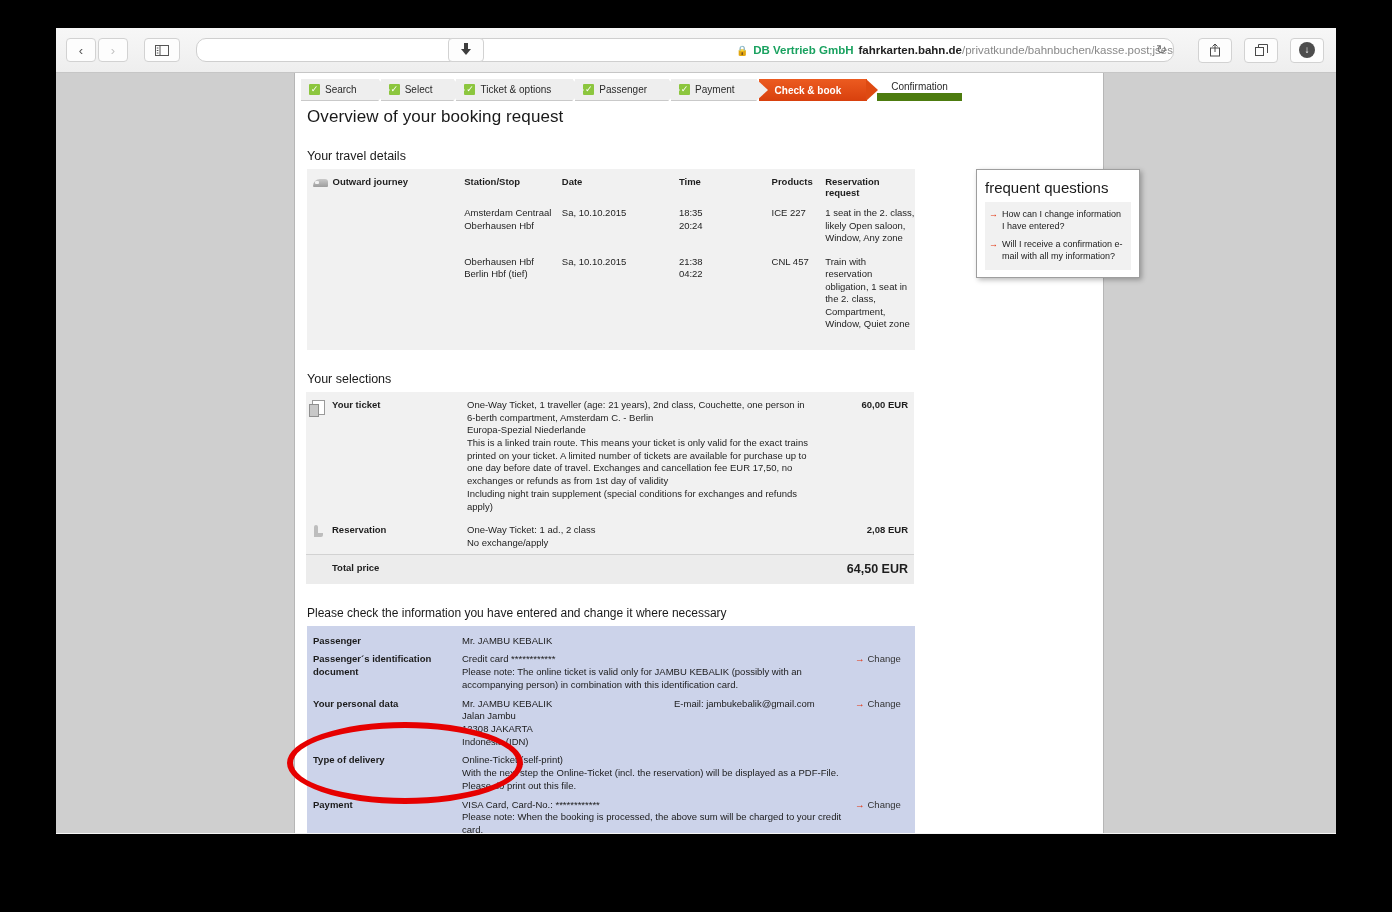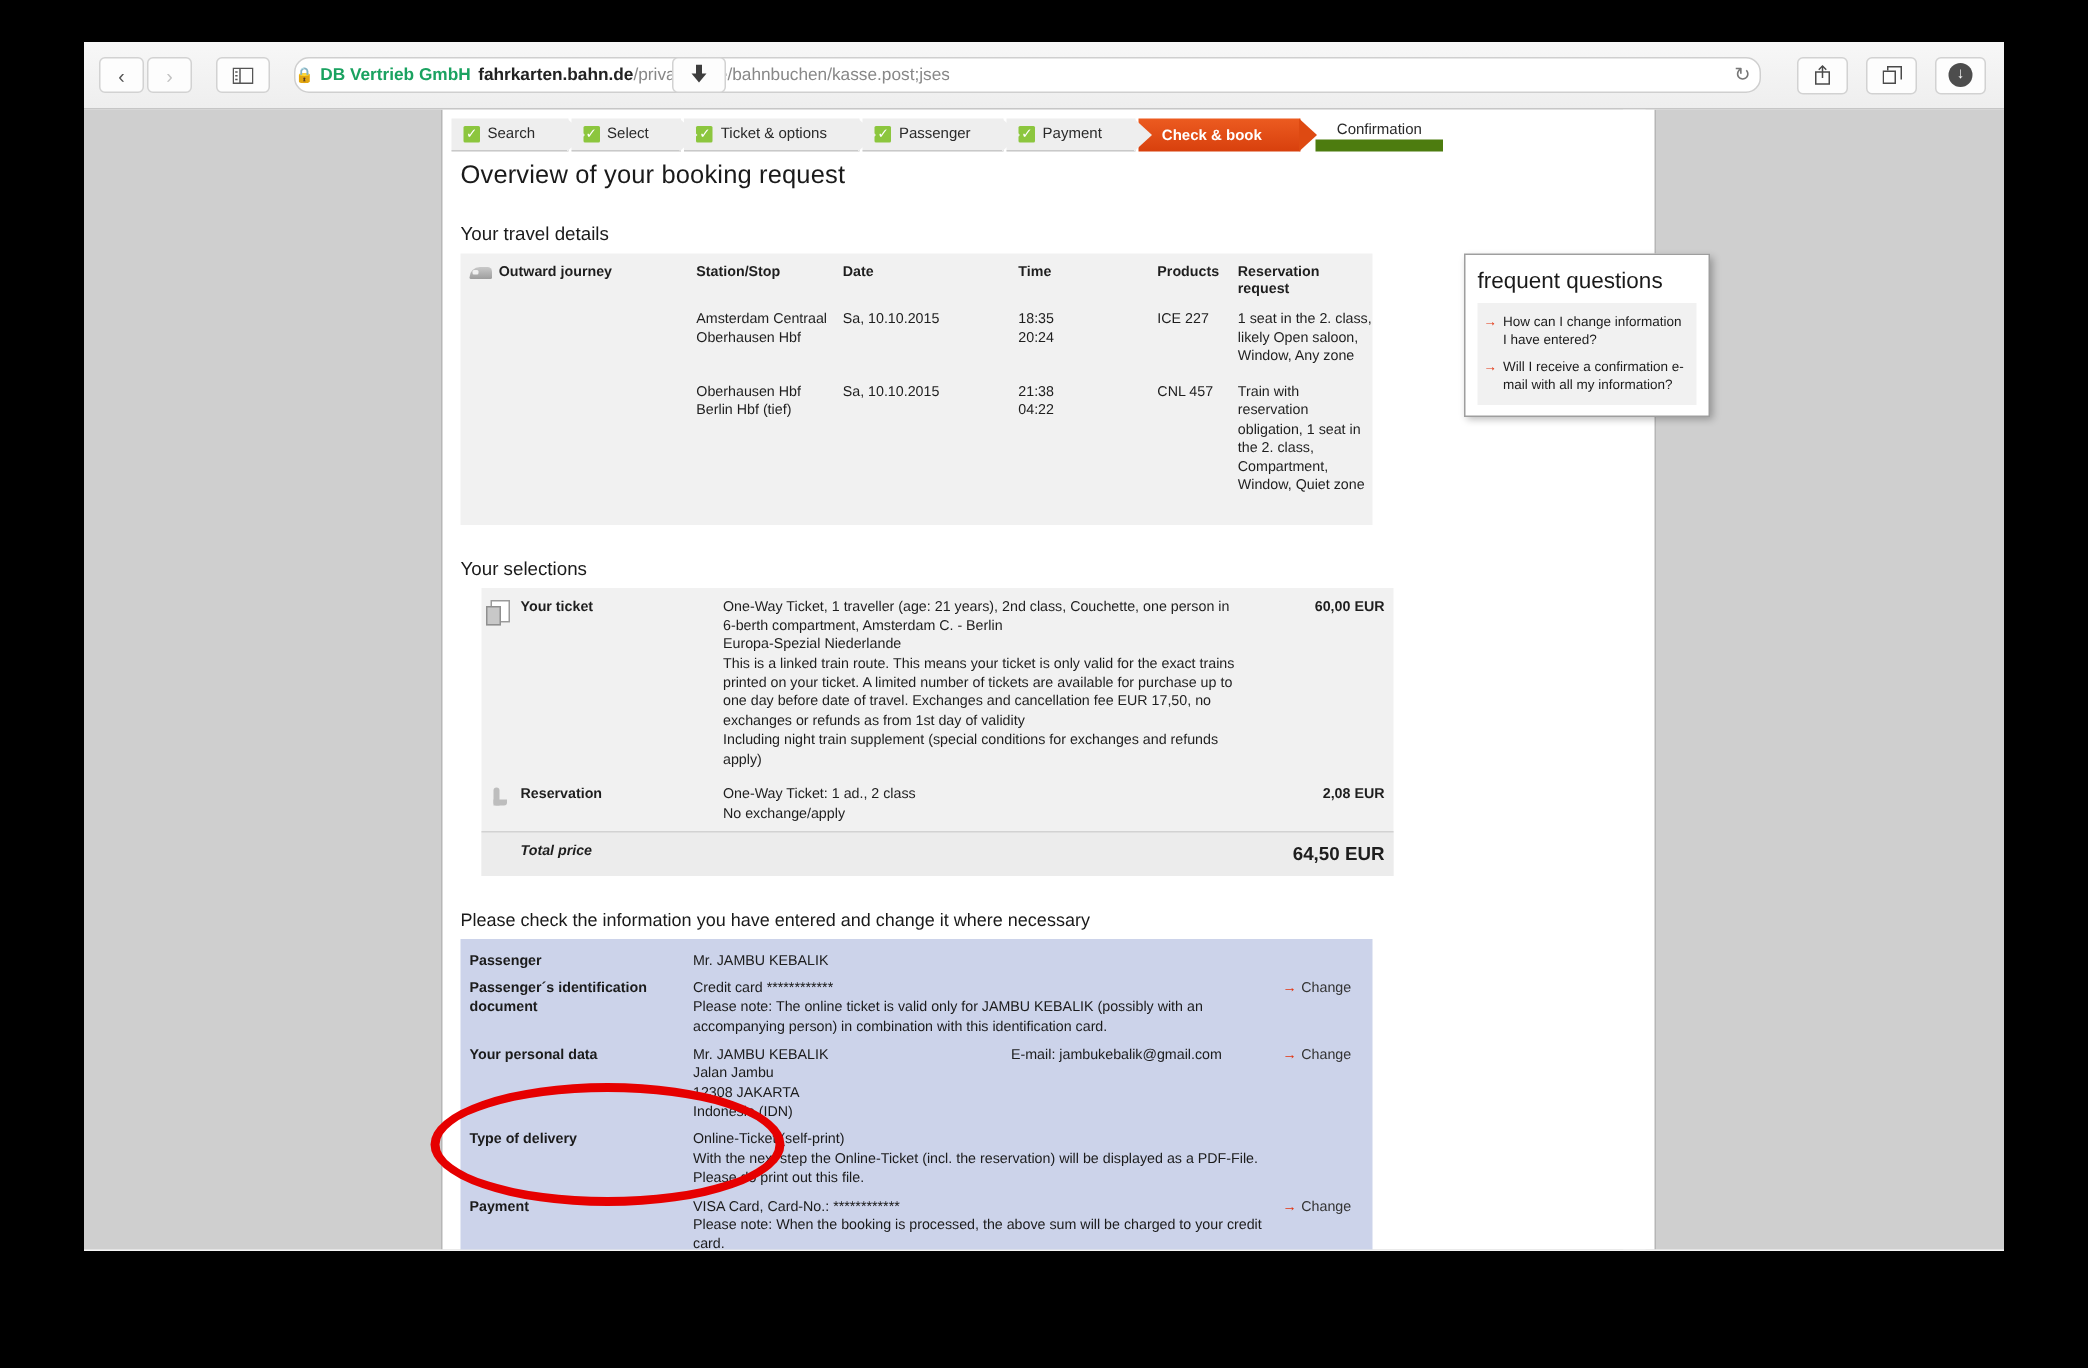--- a/index.html
+++ b/index.html
@@ -48,21 +48,21 @@
   .tb-gap { width: 14px; }
   .urlbar {
     flex: 1;
     height: 24px;
     margin: 0 14px;
     background: #ffffff;
     border: 1px solid #cfcfcf;
     border-radius: 10px;
     display: flex;
     align-items: center;
-    justify-content: flex-start;
+    justify-content: flex-end;
     position: relative;
     box-sizing: border-box;
     overflow: hidden;
   }
   .url-inner {
     display: flex; align-items: center;
     font-size: 11.5px;
     white-space: nowrap;
     max-width: 520px;
     overflow: hidden;
@@ -228,38 +228,38 @@
     top: 2px;
   }
   .train-icon::after {
     content:"";
     position:absolute; left:2px; top:2px;
     width:4px; height:3px; background:#f1f1f1; border-radius:1px;
   }
   
   .sel {
     width: 608px;
-    margin-left: 20px;
+    margin-left: 5px;
     background: #f1f1f1;
     font-size: 9.5px;
     color: #1e1e1e;
     box-sizing: border-box;
   }
   .sel-row { display: flex; padding: 7px 0 4px 0; }
   .sel-icon { width: 26px; padding-left: 6px; box-sizing: border-box; }
   .sel-name { width: 135px; font-weight: bold; }
   .sel-desc { flex: 1; line-height: 1.34; padding-right: 6px; }
   .sel-price { width: 88px; text-align: right; font-weight: bold; padding-right: 6px; }
   .sel-total {
     display: flex;
     border-top: 1px solid #d2d2d2;
     padding: 7px 0 8px 0;
     background: #ececec;
   }
-  .sel-total .sel-name { font-weight: bold; font-style: italic; }
+  .sel-total .sel-name { font-weight: bold; }
   .sel-total .sel-price { font-size: 12.5px; font-weight: bold; }
   .ticket-icon {
     display:inline-block; width:11px; height:13px;
     background:#ffffff; border:1px solid #9a9a9a;
     position: relative; top:1px;
   }
   .ticket-icon::before{
     content:""; position:absolute; left:-4px; top:3px;
     width:8px; height:11px; background:#c8c8c8; border:1px solid #8f8f8f;
   }

